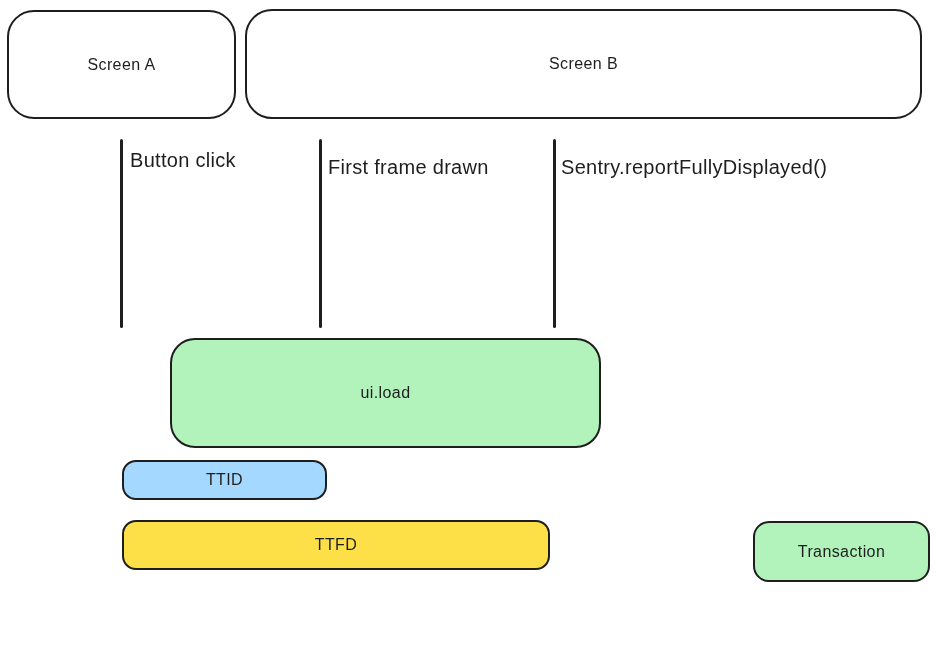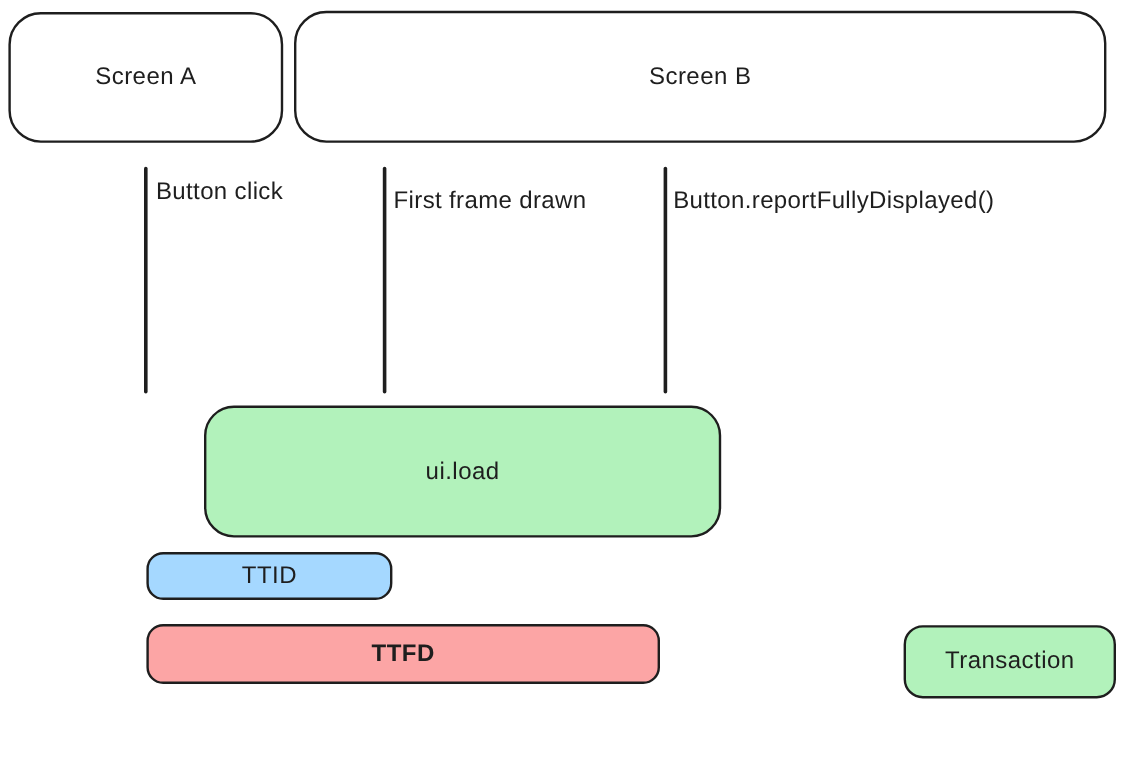--- a/index.html
+++ b/index.html
@@ -16,21 +16,21 @@
     background: #ffffff;
     overflow: hidden;
   }
   .box {
     position: absolute;
     box-sizing: border-box;
     border: 2.5px solid #1e1e1e;
     display: flex;
     align-items: center;
     justify-content: center;
-    font-size: 20px;
+    font-size: 16px;
     letter-spacing: 0.4px;
   }
   .screen-box {
     border-radius: 27px;
     background: #ffffff;
   }
   #screen-a { left: 7px;  top: 10px; width: 229px; height: 109px; }
   #screen-b { left: 245px; top: 9px; width: 677px; height: 110px; }
 
   .event-line {
@@ -74,29 +74,29 @@
     <span>Screen B</span>
   </div>
 
   <div class="event-line" id="event-line-1"></div>
   <div class="event-label" id="event-label-1">Button click</div>
 
   <div class="event-line" id="event-line-2"></div>
   <div class="event-label" id="event-label-2">First frame drawn</div>
 
   <div class="event-line" id="event-line-3"></div>
-  <div class="event-label" id="event-label-3">Button.reportFullyDisplayed()</div>
+  <div class="event-label" id="event-label-3">Sentry.reportFullyDisplayed()</div>
 
   <div class="box" id="bar-ui-load" style="background-color: rgb(178, 242, 187);">
     <span>ui.load</span>
   </div>
   <div class="box" id="bar-ttid" style="background-color: rgb(165, 216, 255);">
     <span>TTID</span>
   </div>
-  <div class="box" id="bar-ttfd" style="background-color: #fca5a5; font-weight: bold;">
+  <div class="box" id="bar-ttfd" style="background-color: #fde047;">
     <span>TTFD</span>
   </div>
 
   <div class="box" id="legend-transaction" style="background-color: rgb(178, 242, 187);">
     <span>Transaction</span>
   </div>
 
 </div>
 
 </body></html>

